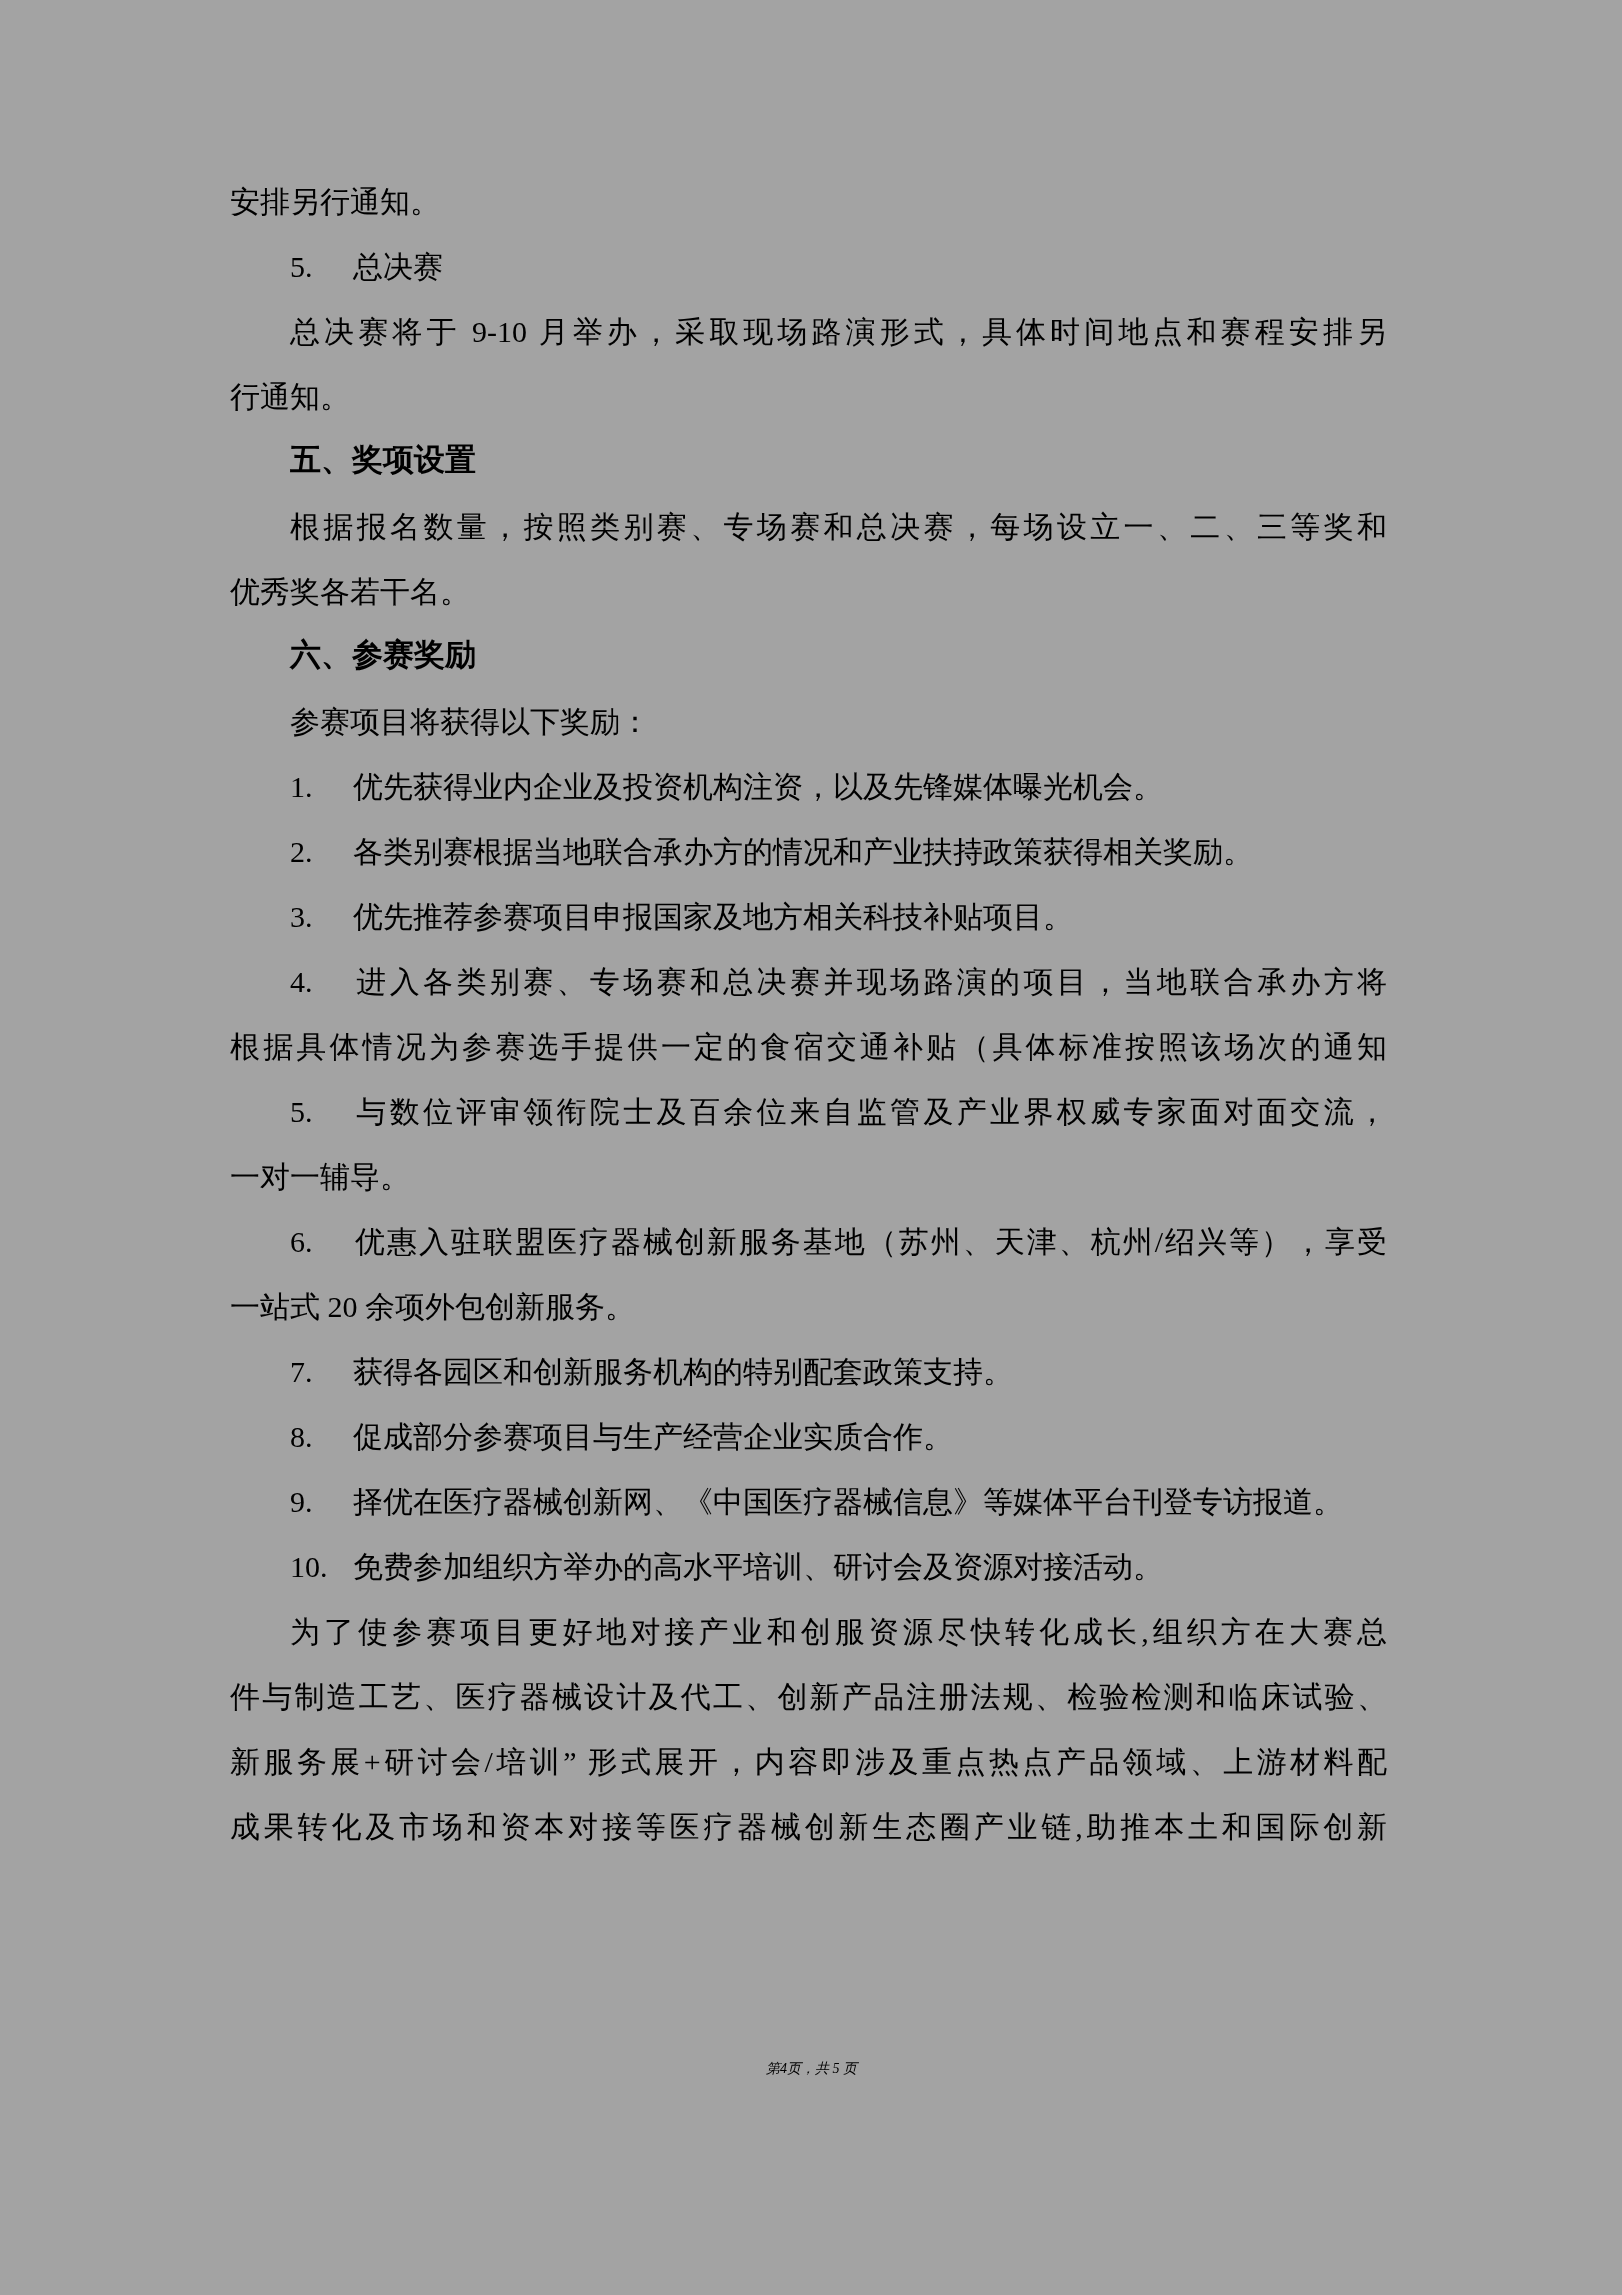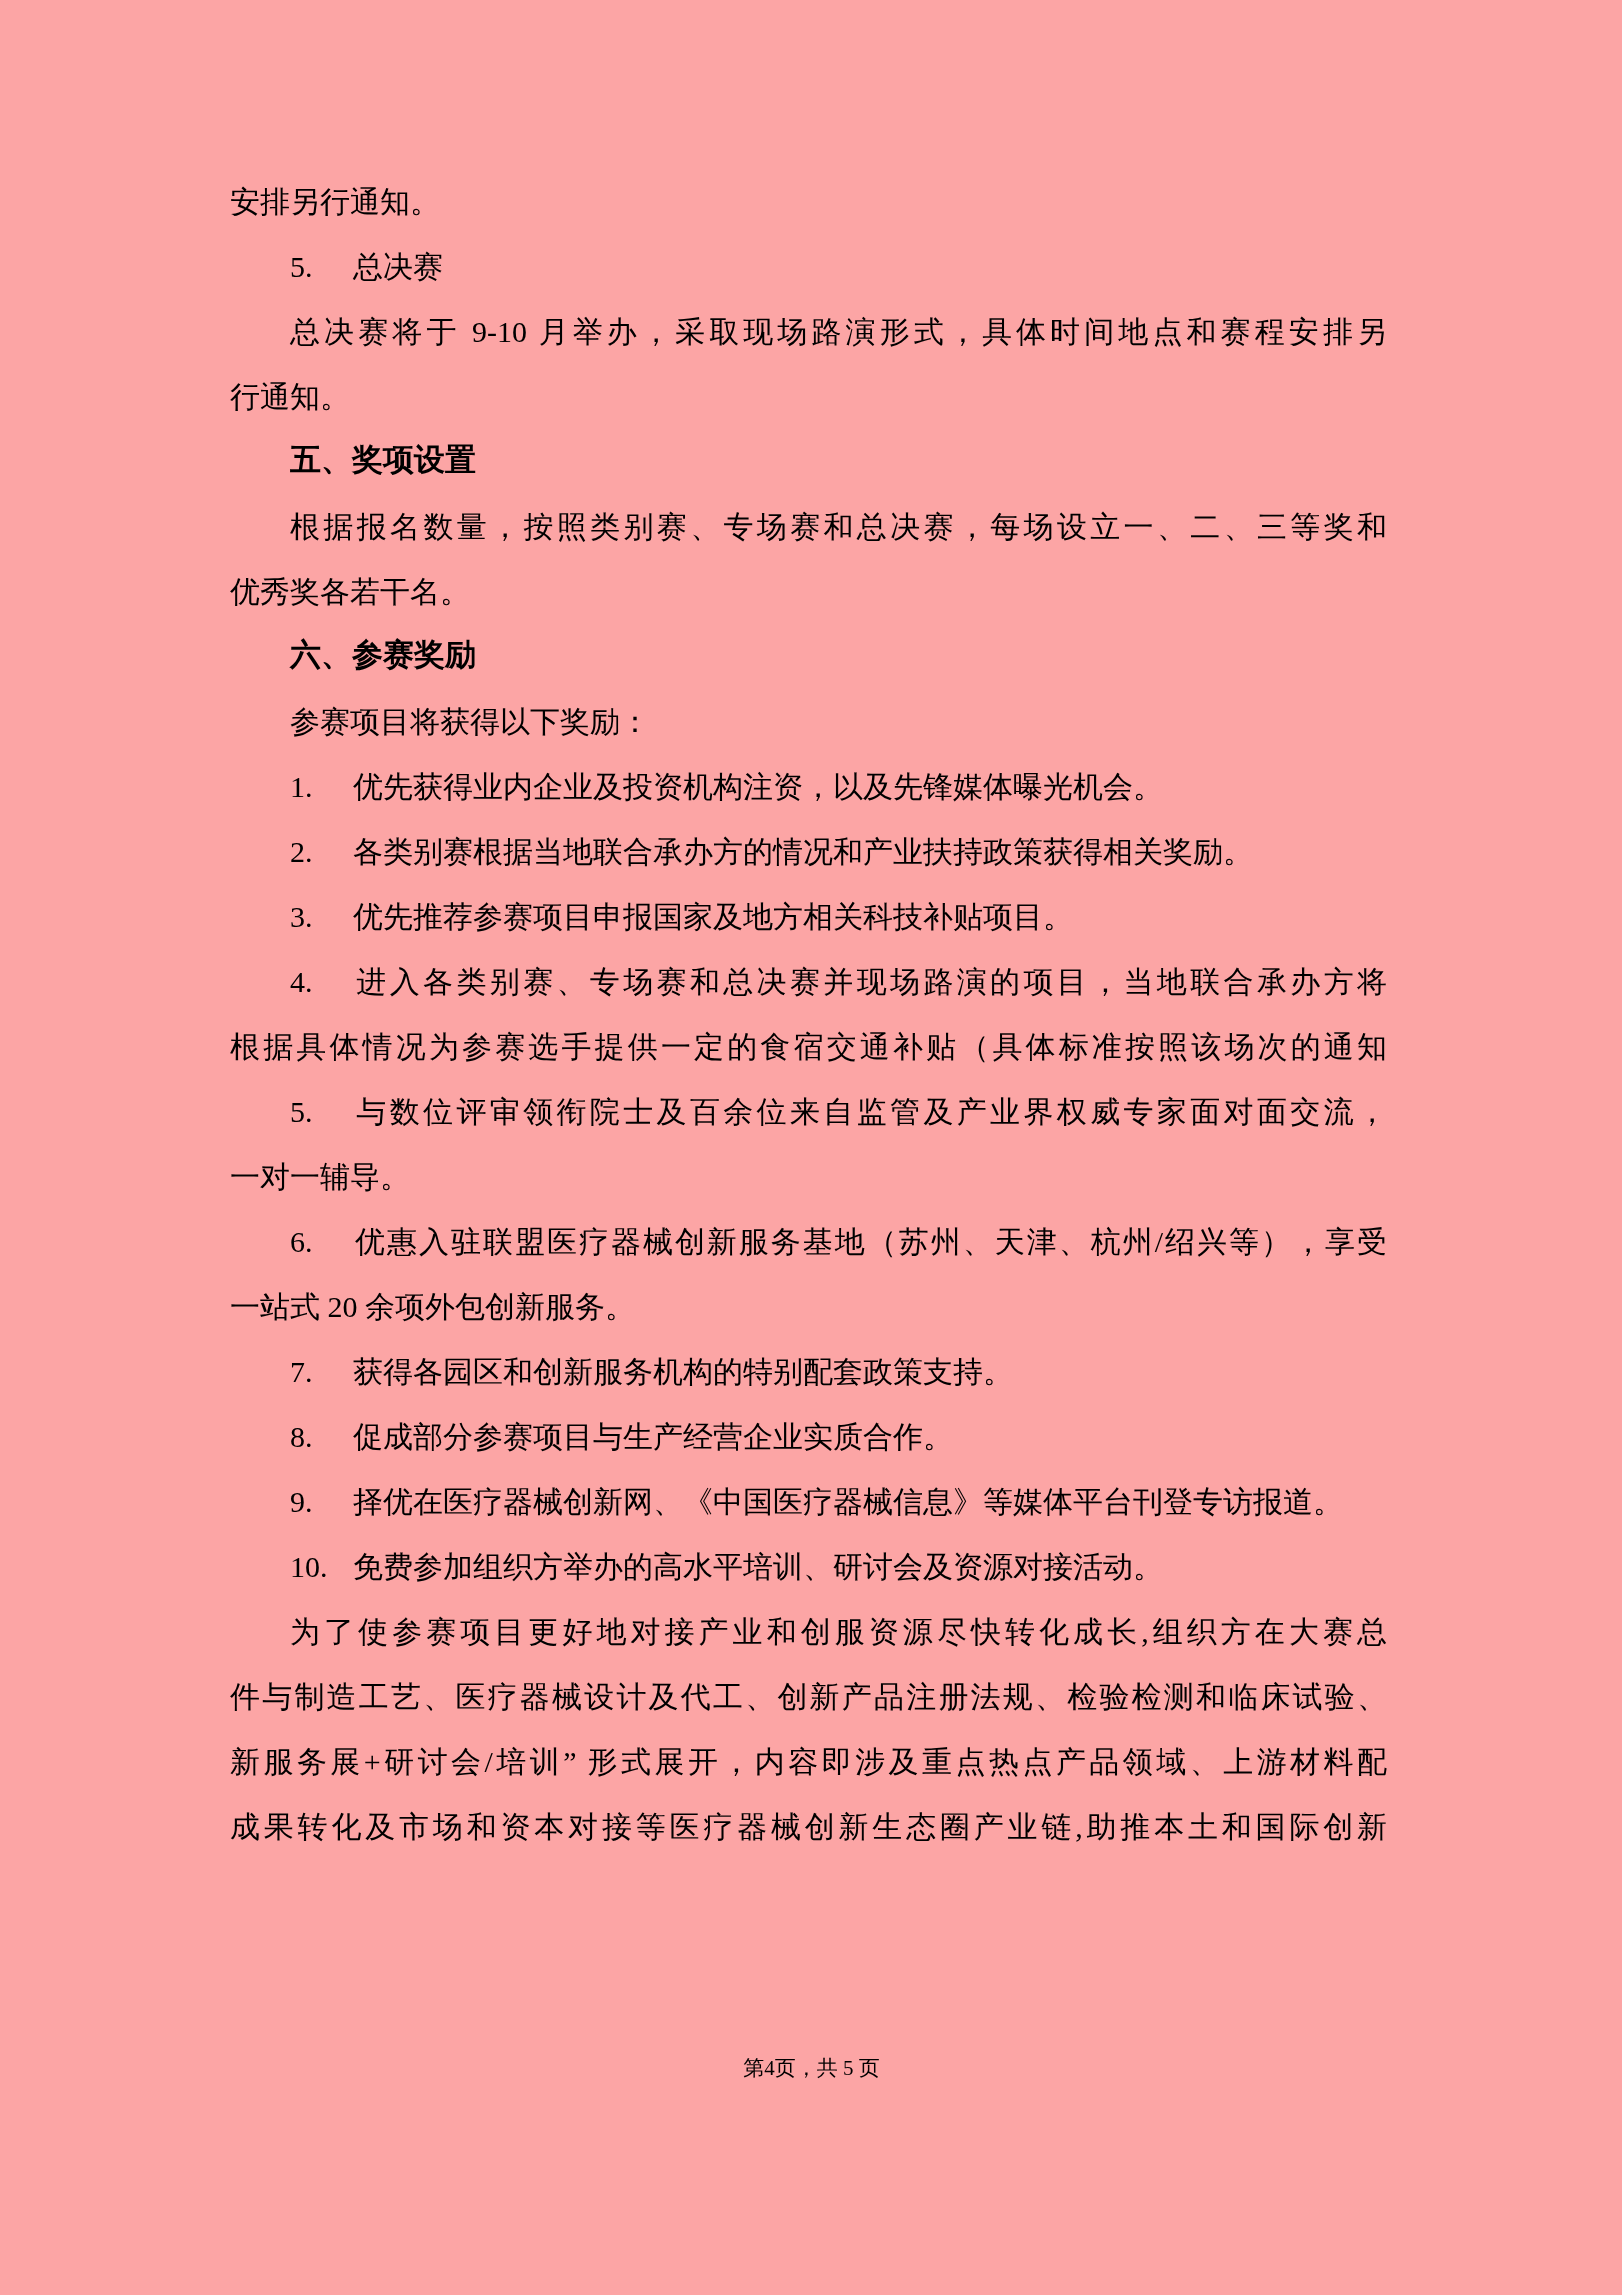--- a/index.html
+++ b/index.html
@@ -4,21 +4,21 @@
 <style>
   html, body {
     margin: 0;
     padding: 0;
     background: #ffffff;
   }
   .page {
     position: relative;
     width: 1623px;
     height: 2295px;
-    background: #fca5a5;
+    background: #a3a3a3;
     color: #000000;
     overflow: hidden;
   }
   .content {
     position: absolute;
     left: 230px;
     top: 169px;
     width: 1157px;
     font-family: "Liberation Serif", "DejaVu Serif", serif;
     font-size: 30px;
@@ -49,23 +49,24 @@
     width: 63px;
     text-indent: 0;
   }
   .footer {
     position: absolute;
     top: 2052px;
     left: 0;
     width: 100%;
     text-align: center;
     font-family: "Liberation Serif", "DejaVu Serif", serif;
-    font-size: 21px;
+    font-size: 14px;
     line-height: 33px;
     color: #000000;
+    font-style: italic;
   }
 </style>
 </head>
 <body>
 
 <div class="page">
   <div class="content">
 
     <div class="ln">安排另行通知。</div>
 

